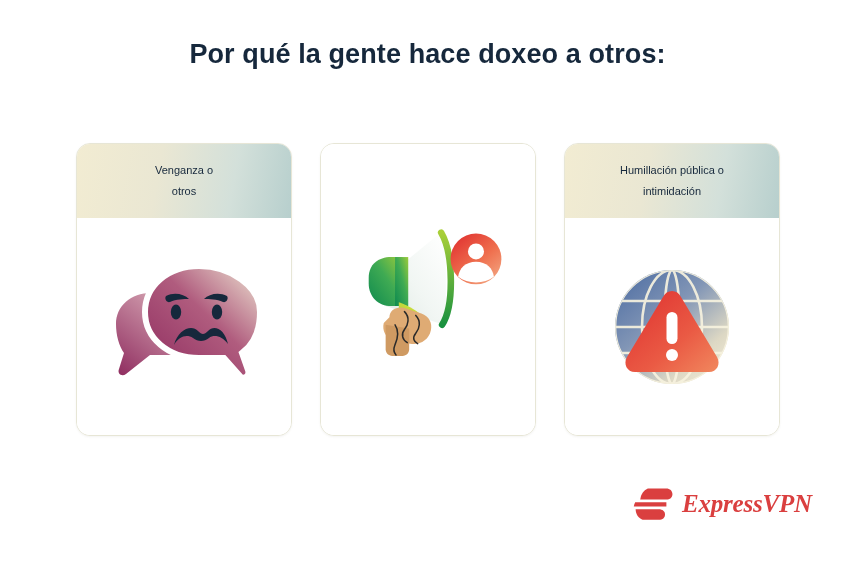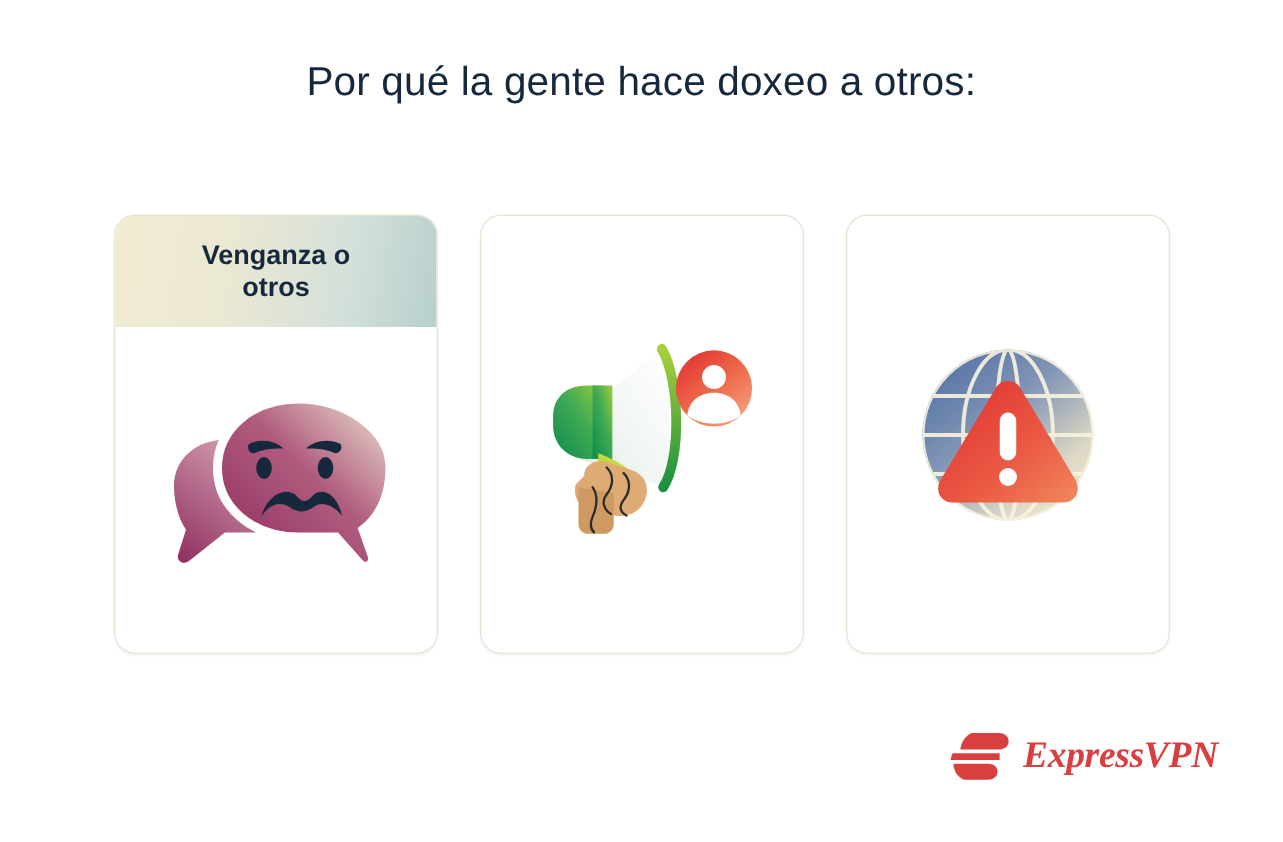--- a/index.html
+++ b/index.html
@@ -19,21 +19,21 @@
   
   .page-title {
     position: absolute;
     left: 0;
     top: 36px;
     width: 855px;
     text-align: center;
     font-size: 27px;
     line-height: 36px;
     color: #16283c;
-    font-weight: 400;
+    font-weight: 700;
     letter-spacing: 0.1px;
   }
   .page-title .tline { display: block; }
 
   
   .cards {
     position: absolute;
     left: 76px;
     top: 143px;
     width: 704px;
@@ -58,24 +58,24 @@
     flex: 0 0 74px;
     background: linear-gradient(100deg, #f2ecd2 0%, #eae7d3 38%, #d3e0da 72%, #b7cfcd 100%);
     display: flex;
     align-items: center;
     justify-content: center;
     text-align: center;
     padding: 0 10px;
     box-sizing: border-box;
   }
   .card-header-text {
-    font-size: 18px;
+    font-size: 11px;
     line-height: 21px;
     color: #16283c;
-    font-weight: 700;
+    font-weight: 400;
   }
   .card-body {
     flex: 1 1 auto;
     background: #ffffff;
     display: flex;
     align-items: center;
     justify-content: center;
   }
   .card-icon {
     width: 160px;
@@ -227,20 +227,26 @@
           <circle cx="136" cy="42" r="27" fill="url(#avGrad)"></circle>
           <circle cx="136" cy="34" r="8.5" fill="#ffffff"></circle>
           <path d="M136 45 C125 45 118 52 117 61 C122 65 129 67 136 67
                    C143 67 150 65 155 61 C154 52 147 45 136 45 Z" fill="#ffffff"></path>
         </g>
       </svg>
     </div>
   </div>
 
   <div class="card">
+    <div class="card-header">
+      <div class="card-header-text">
+        <span>Humillación pública o</span><br>
+        <span>intimidación</span>
+      </div>
+    </div>
     <div class="card-body">
       <svg class="card-icon" viewBox="0 0 150 150">
         <defs>
           <linearGradient id="globeGrad" x1="0.1" y1="0" x2="0.95" y2="1">
             <stop offset="0%" stop-color="#4f6ea3"></stop>
             <stop offset="40%" stop-color="#8296b6"></stop>
             <stop offset="75%" stop-color="#ddd8c4"></stop>
             <stop offset="100%" stop-color="#f4eedb"></stop>
           </linearGradient>
           <linearGradient id="warnGrad" x1="0" y1="0" x2="1" y2="1">

